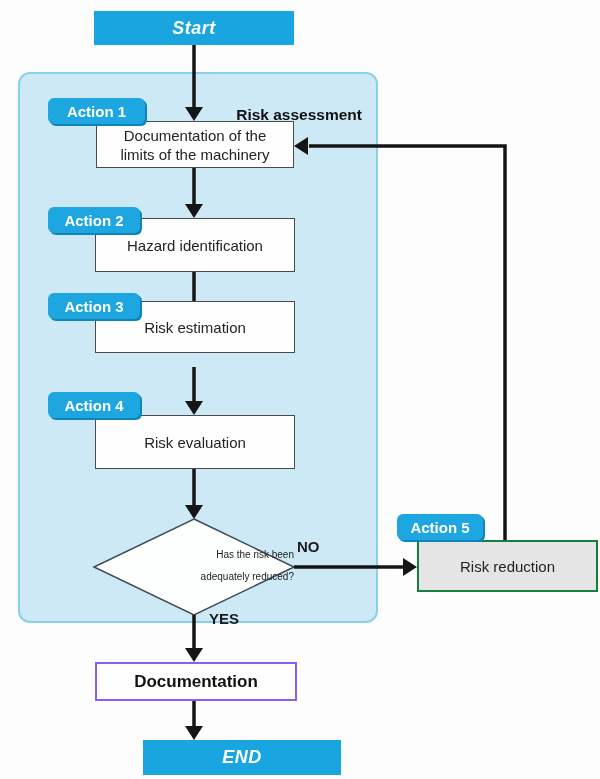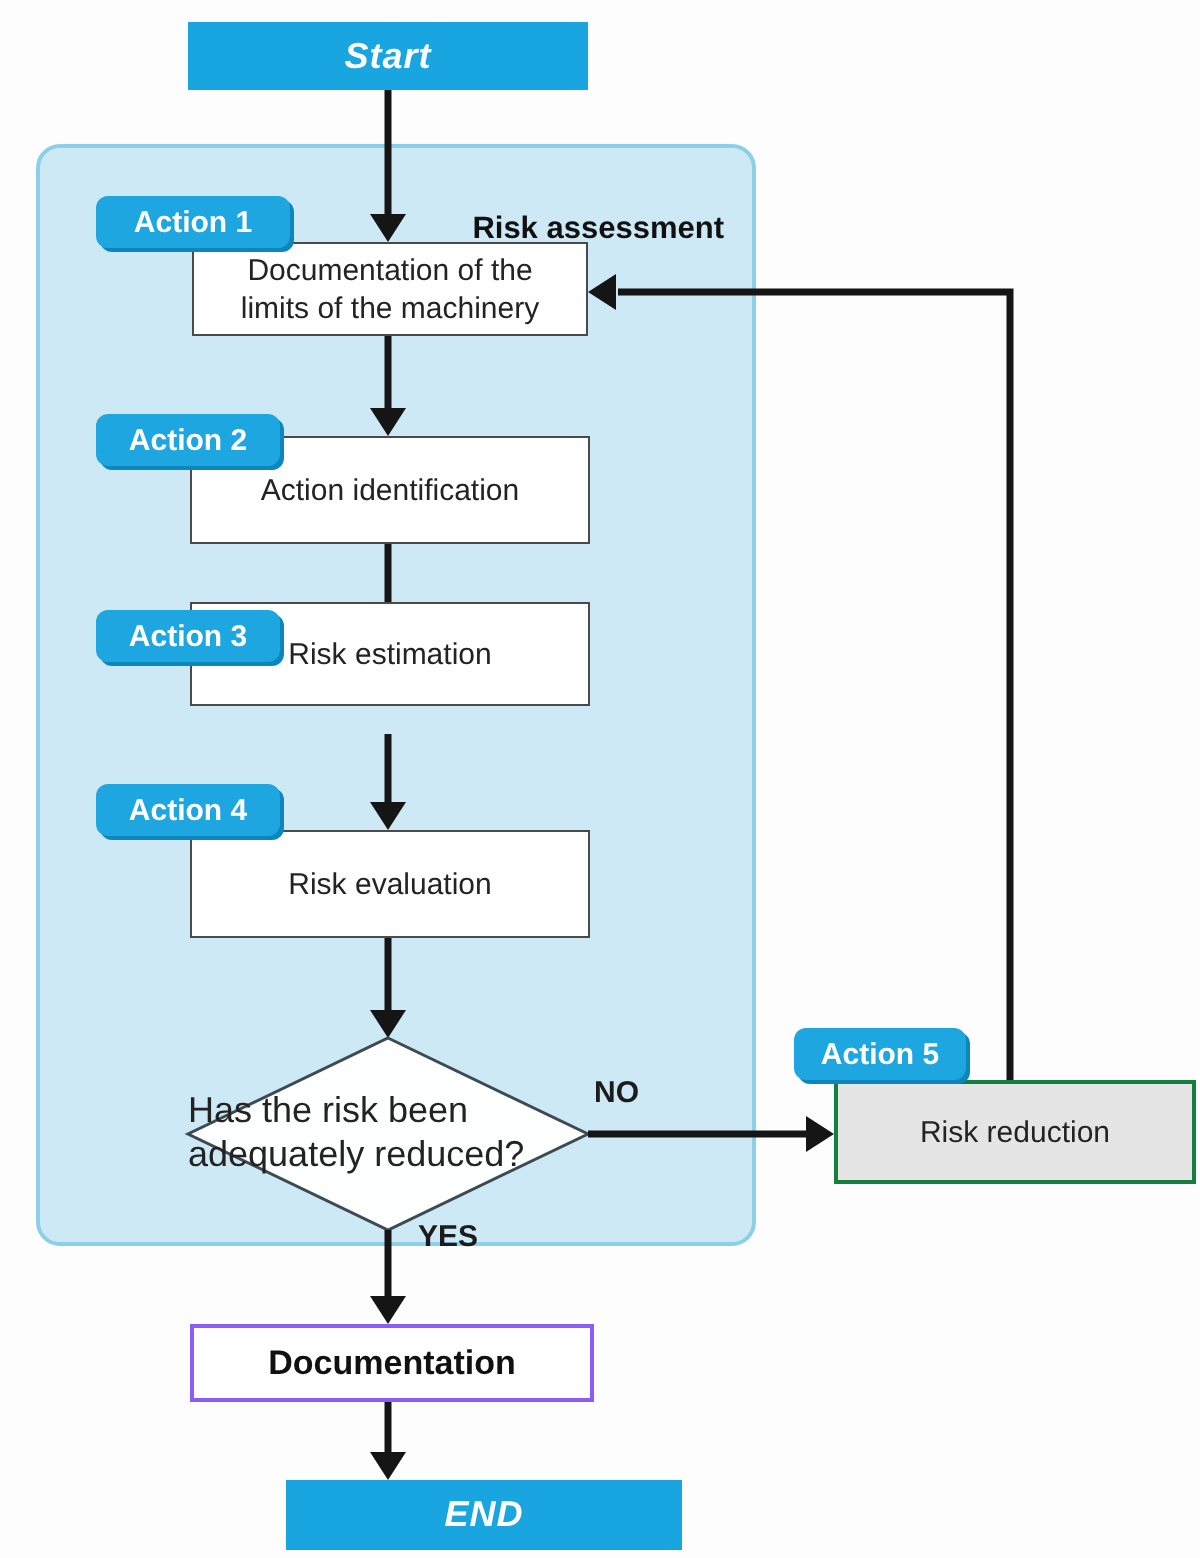--- a/index.html
+++ b/index.html
@@ -93,32 +93,32 @@
     font-size: 15px;
     border-radius: 6px;
     display: flex;
     align-items: center;
     justify-content: center;
     box-shadow: 2px 2px 0 #0d86bd;
     z-index: 4;
   }
   #action1-tag { left: 48px;  top: 98px;  width: 97px; height: 26px; }
   #action2-tag { left: 48px;  top: 195px; width: 92px; height: 26px; margin-top: 12px; }
-  #action3-tag { left: 48px;  top: 293px; width: 92px; height: 26px; margin-top: 12px; }
+  #action3-tag { left: 48px;  top: 293px; width: 92px; height: 26px; }
   #action4-tag { left: 48px;  top: 392px; width: 92px; height: 26px; }
   #action5-tag { left: 397px; top: 514px; width: 86px; height: 26px; }
   
   #decision-text {
     position: absolute;
     left: 94px; top: 544px;
     width: 200px; height: 46px;
-    font-size: 18px;
+    font-size: 10px;
     line-height: 22px;
     color: #232323;
-    text-align: left;
+    text-align: right;
     z-index: 3;
   }
   
   .edge-label {
     position: absolute;
     font-weight: bold;
     font-size: 15px;
     color: #1c1c1c;
     z-index: 4;
   }
@@ -192,21 +192,21 @@
     </g>
   </svg>
 
   <div id="start-node" class="terminator">Start</div>
 
   <div id="determination-node" class="process">
     <span>Documentation of the</span>
     <span>limits of the machinery</span>
   </div>
 
-  <div id="hazard-node" class="process">Action identification</div>
+  <div id="hazard-node" class="process">Hazard identification</div>
 
   <div id="estimation-node" class="process">Risk estimation</div>
 
   <div id="evaluation-node" class="process">Risk evaluation</div>
 
   <div id="decision-text">
     <span>Has the risk been</span><br>
     <span>adequately reduced?</span>
   </div>
 

